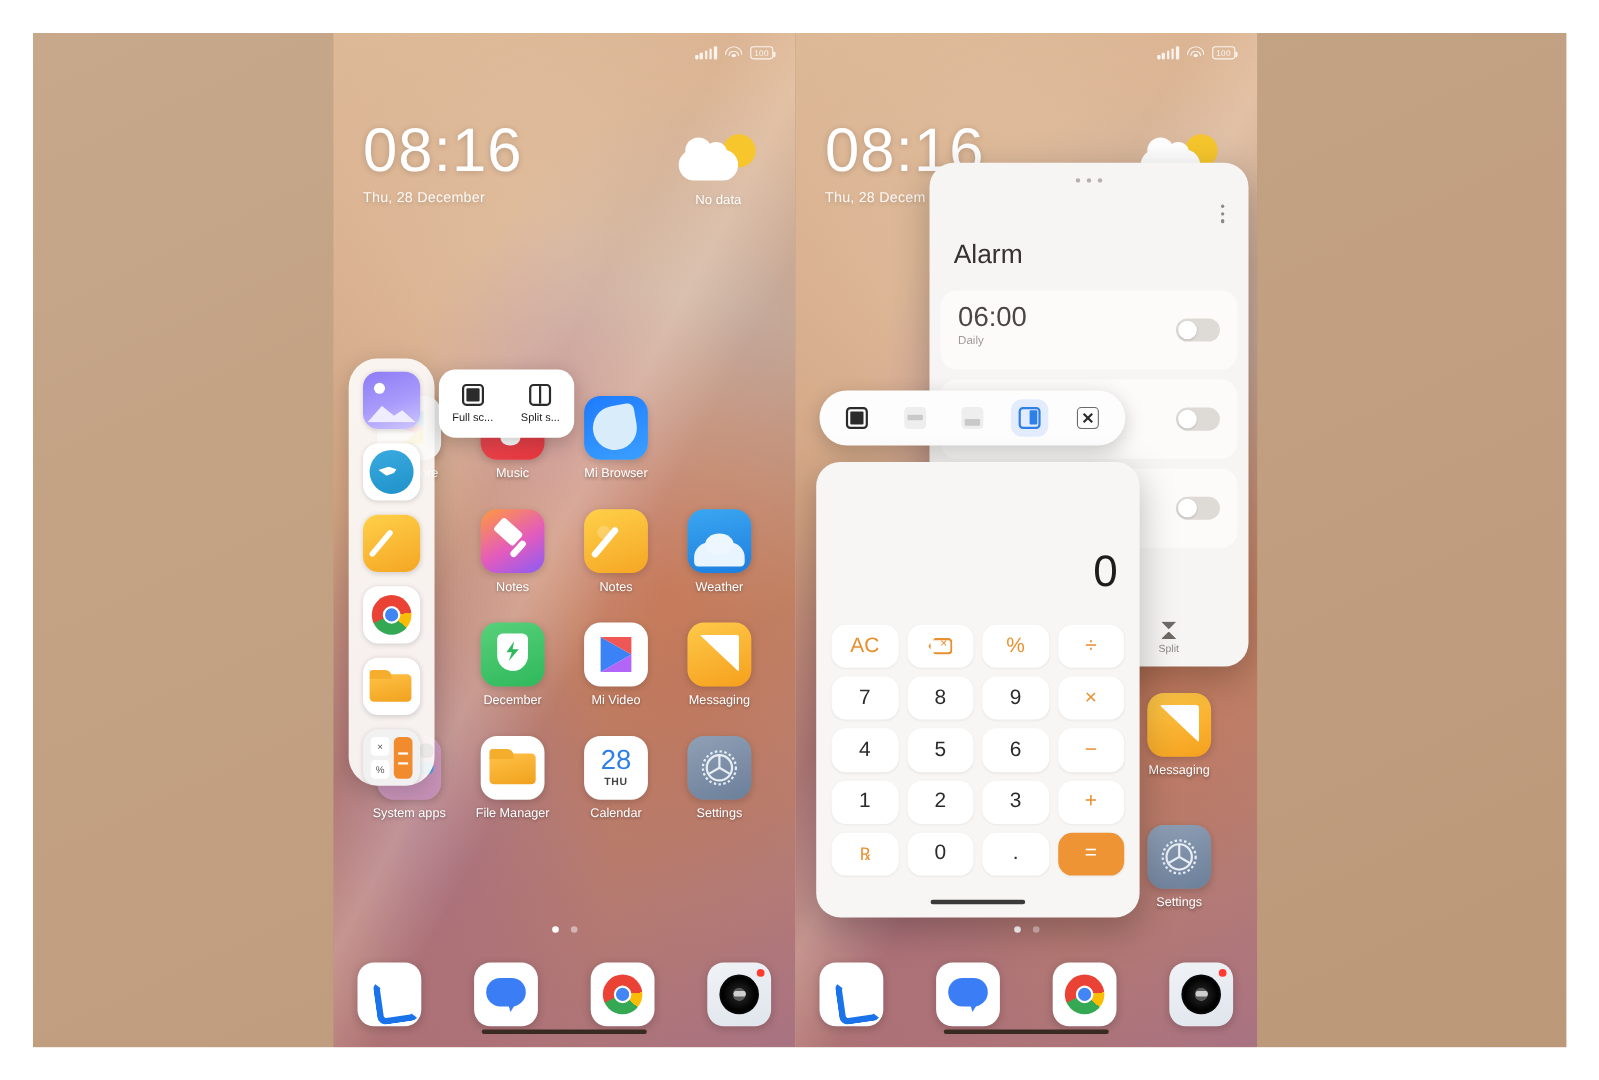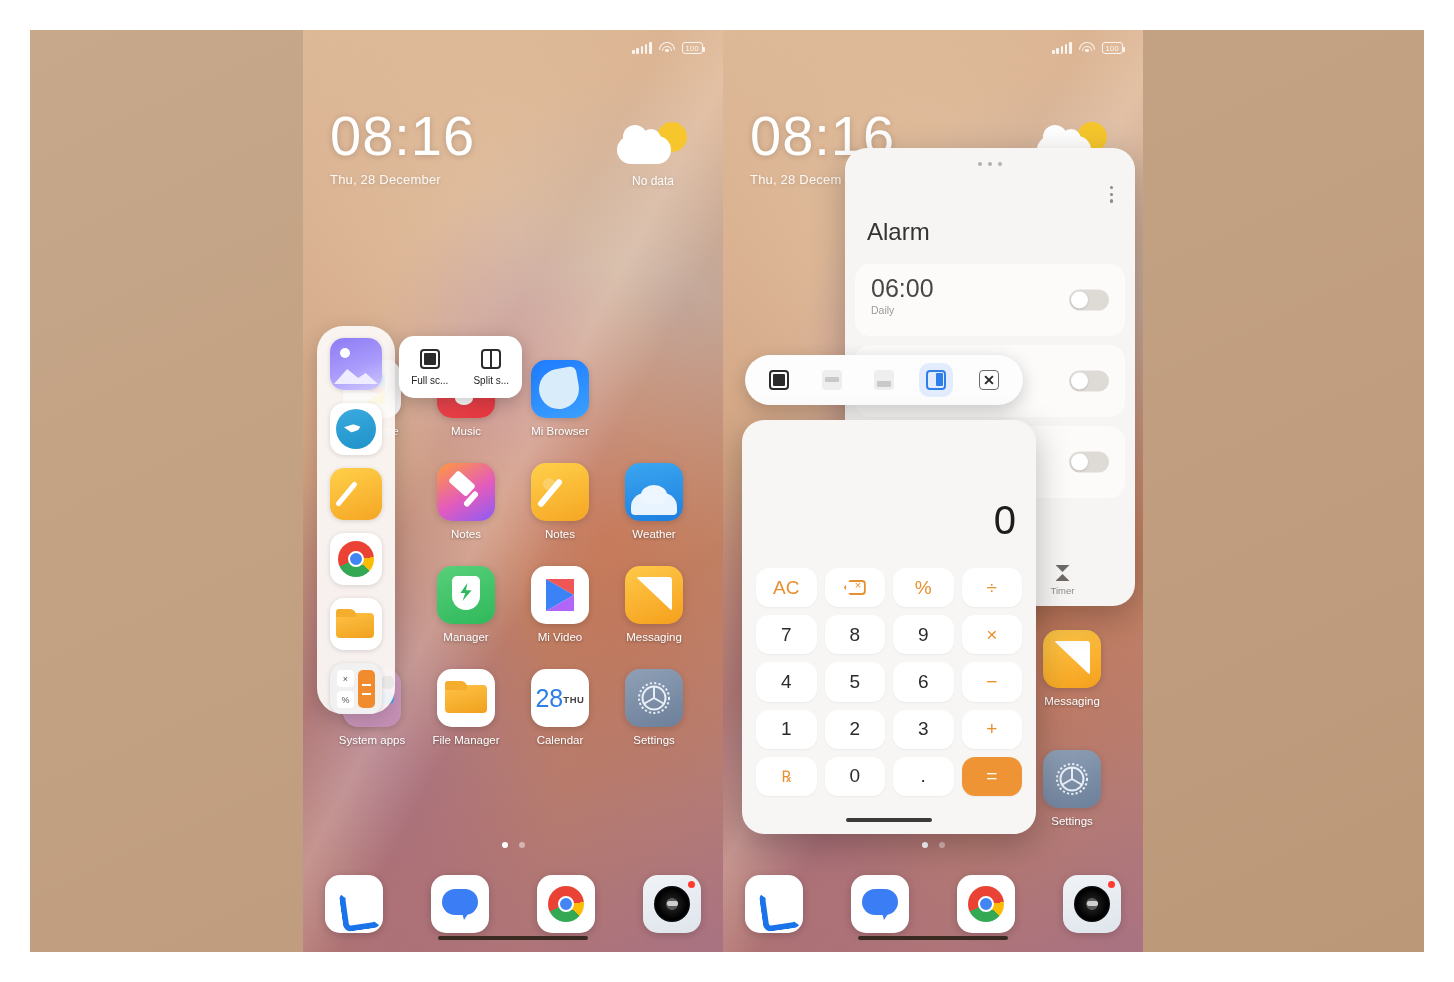--- a/index.html
+++ b/index.html
@@ -151,21 +151,21 @@
   .sysgrid span:nth-child(7){background:#c4c4c4;opacity:0;}
   .sysgrid span:nth-child(8){background:#c4c4c4;opacity:0;}
   .sysgrid span:nth-child(9){background:#c4c4c4;opacity:0;}
 
   .ic-files{background:#fff;}
   .ic-files::before{content:"";position:absolute;left:8px;top:16px;width:42px;height:28px;
     background:linear-gradient(165deg,#ffc247,#f0a11d);border-radius:4px;}
   .ic-files::after{content:"";position:absolute;left:8px;top:12px;width:22px;height:9px;
     background:#f5ad2e;border-radius:3px 6px 0 0;}
 
-  .ic-cal{background:#fff;display:flex;align-items:center;justify-content:center;}
+  .ic-cal{background:#fff;display:flex;flex-direction:column;align-items:center;justify-content:center;}
   .calnum{font-size:25px;font-weight:400;color:#2f7fe8;line-height:1;}
   .calday{font-size:9.5px;font-weight:700;color:#444;letter-spacing:.6px;margin-top:2px;}
 
   .ic-set{background:linear-gradient(160deg,#8fa0b6,#6c7f99);}
   .gear{position:absolute;left:9px;top:9px;width:40px;height:40px;}
 
   
   .pagedots{position:absolute;left:0;right:0;top:812px;display:flex;justify-content:center;gap:11px;}
   .pagedots span{width:6px;height:6px;border-radius:50%;background:rgba(255,255,255,.45);}
   .pagedots span.on{background:#fff;}
@@ -387,21 +387,21 @@
       <div class="app">
           <div class="ic ic-weather"></div>
           <div class="lbl">Weather</div>
         </div>
 
       <div class="app">
           <div class="ic" style="visibility:hidden"></div>
         </div>
       <div class="app">
           <div class="ic ic-sec"></div>
-          <div class="lbl">Manager</div>
+          <div class="lbl">December</div>
         </div>
       <div class="app">
           <div class="ic ic-video">
             <i></i>
           </div>
           <div class="lbl">Mi Video</div>
         </div>
       <div class="app">
           <div class="ic ic-msg"></div>
           <div class="lbl">Messaging</div>
@@ -591,21 +591,21 @@
         </div>
       </div>
       <div class="afab"></div>
       <div class="anav">
         <div class="anavit">
           <div style="width:14px;height:14px;border:2px solid #6f6a66;border-radius:50%"></div>
           <div class="anavlbl">...tch</div>
         </div>
         <div class="anavit">
           <div class="hourglass"></div>
-          <div class="anavlbl">Timer</div>
+          <div class="anavlbl">Split</div>
         </div>
       </div>
     </div>
 
     <div class="wtoolbar">
       <div class="wbtn">
           <div class="wi fullsc"></div>
         </div>
       <div class="wbtn">
           <div class="wi stop"></div>

